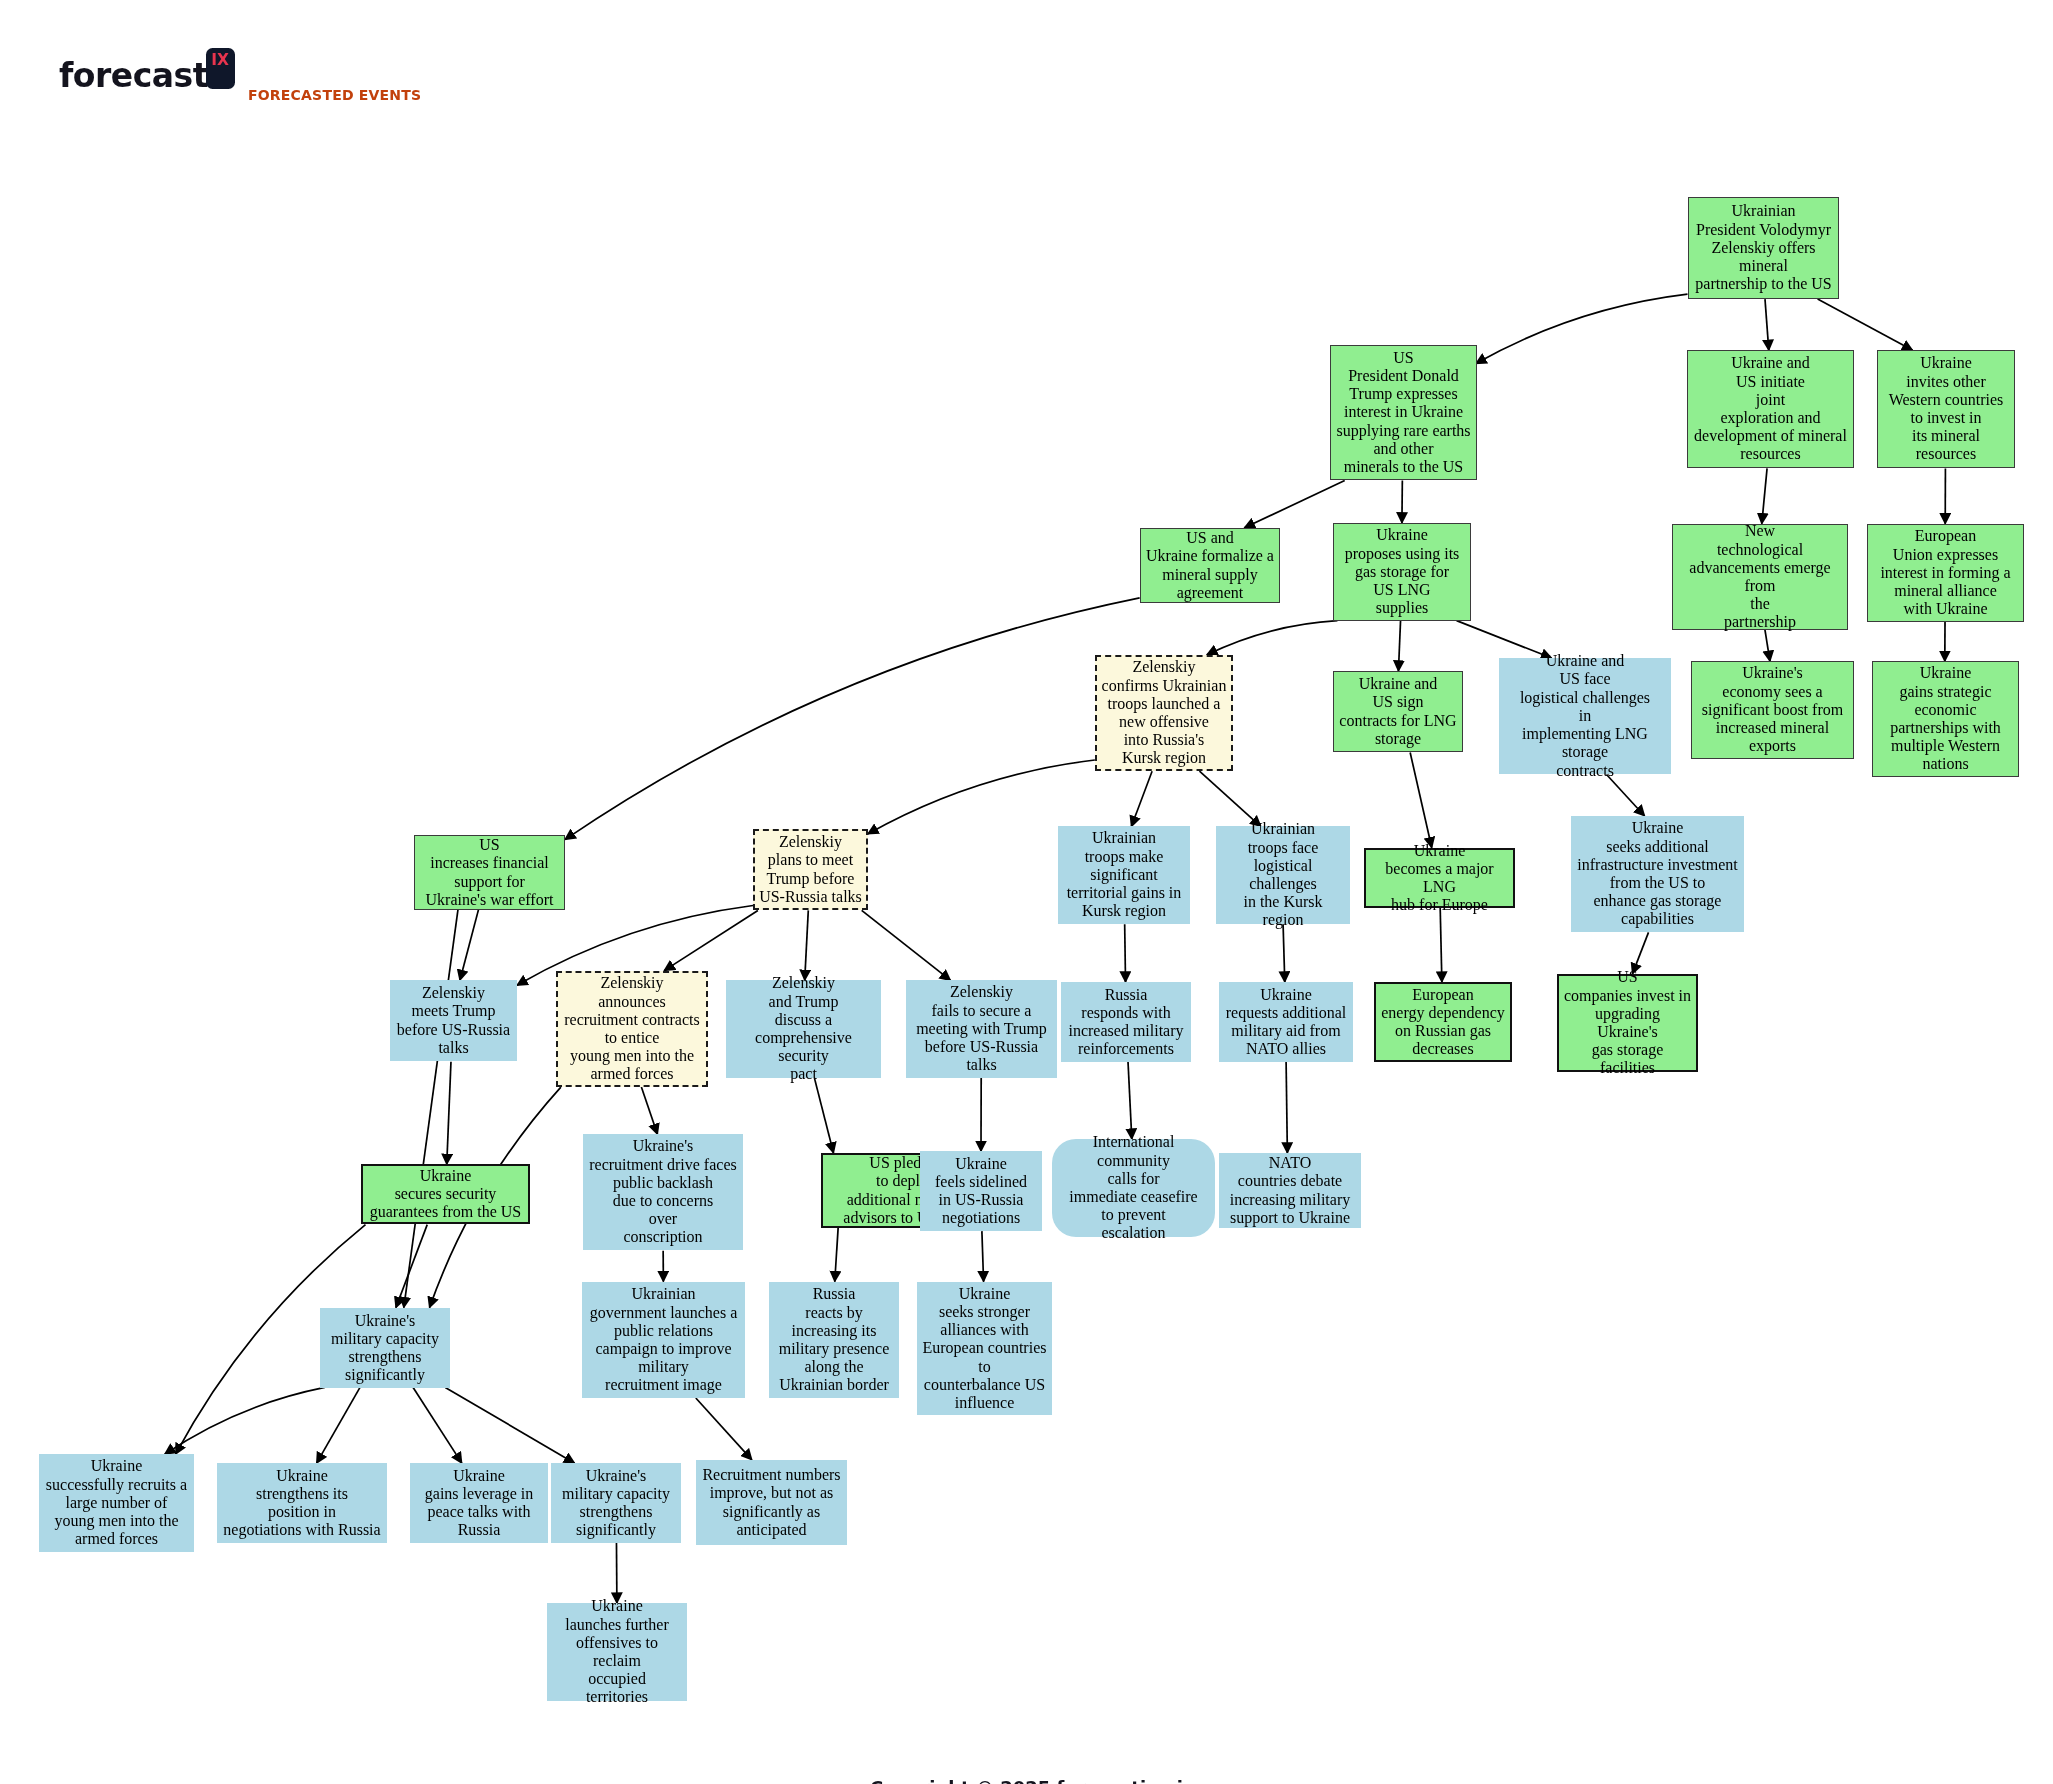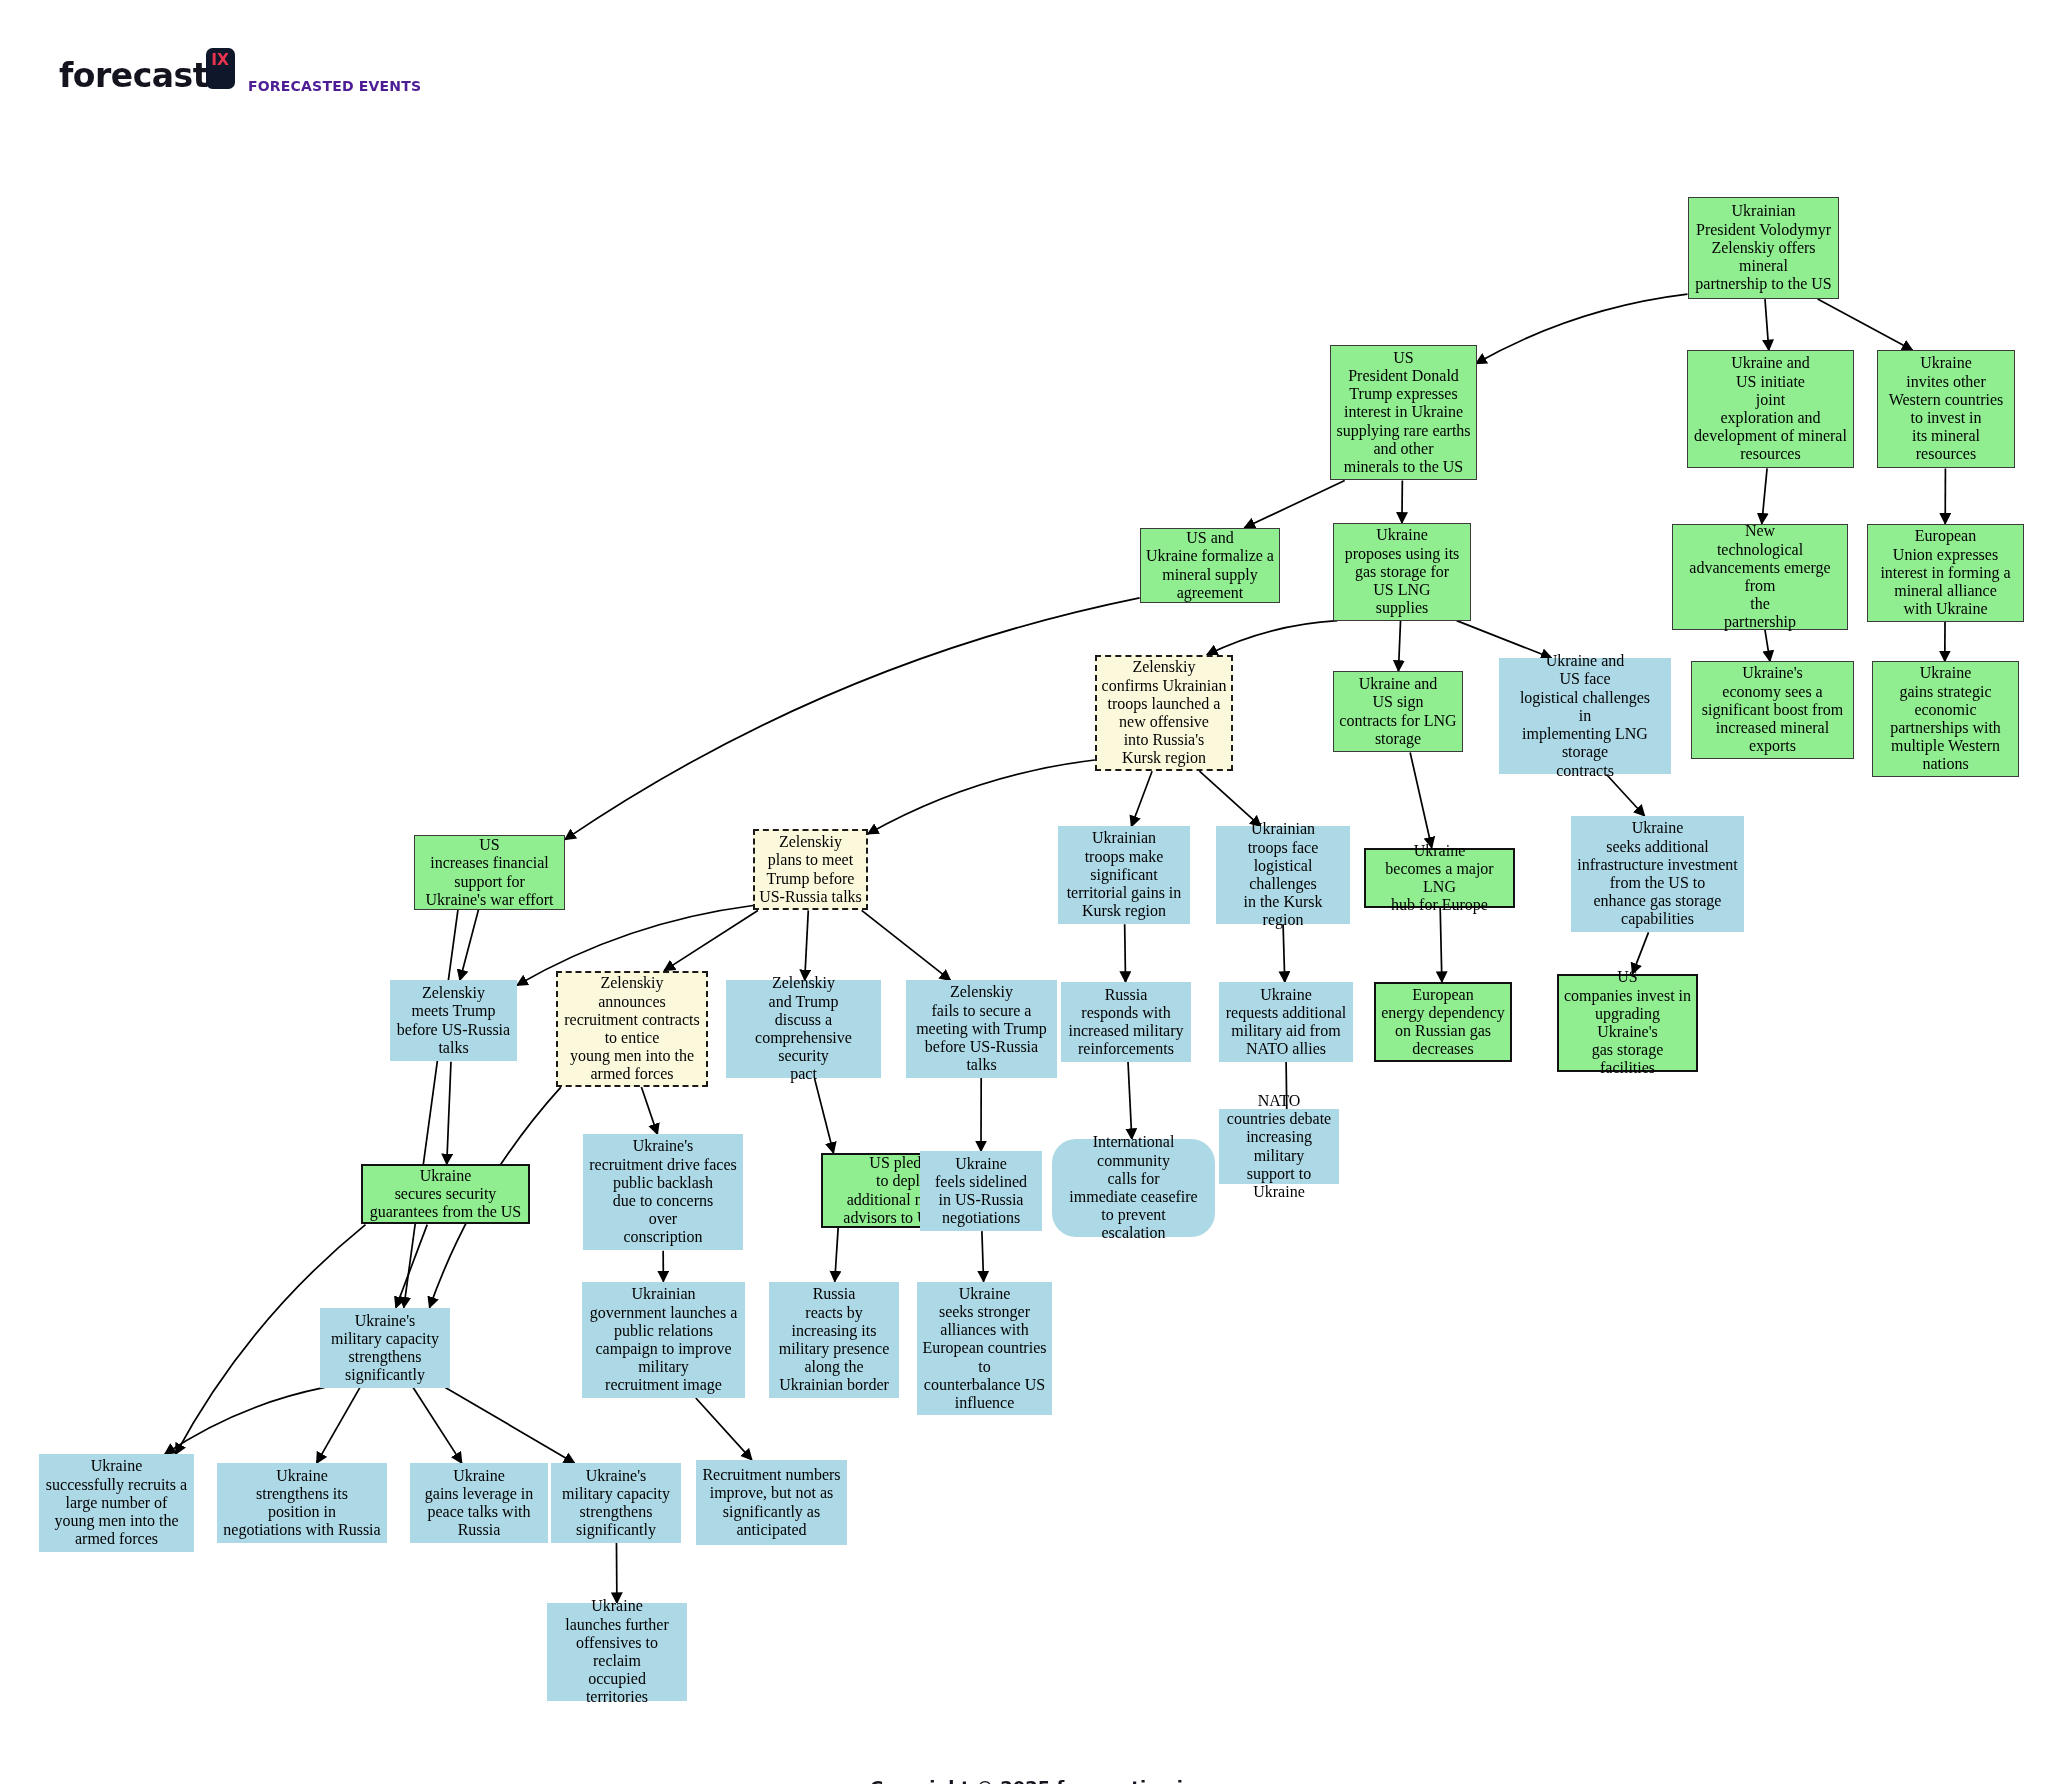--- a/index.html
+++ b/index.html
@@ -61,22 +61,22 @@
     font-size: 23.6px;
     color: #14141e;
     line-height: 1.15;
     white-space: nowrap;
   }
   #doc-subtitle {
     font-family: "DejaVu Sans", sans-serif;
     font-weight: 700;
     font-size: 14px;
     letter-spacing: 0.2px;
-    color: #4c1d95;
-    margin-top: 6px;
+    color: #c2410c;
+    margin-top: 15px;
   }
 
   
   #graph {
     position: absolute;
     left: 0; top: 0;
     width: 2053px;
     height: 1785px;
   }
   #edges {
@@ -351,21 +351,21 @@
 advisors to Ukraine</div>
       <div class="node blue" style="left: 920px; top: 1151px; width: 122px; height: 80px;">Ukraine
 feels sidelined
 in US-Russia
 negotiations</div>
       <div class="node blue" style="left: 1052px; top: 1139px; width: 163px; height: 98px; border-radius: 24px;">International community
 calls for
 immediate ceasefire
 to prevent
 escalation</div>
-      <div class="node blue" style="left: 1219px; top: 1109px; width: 120px; height: 75px;">NATO
+      <div class="node blue" style="left: 1219px; top: 1153px; width: 142px; height: 75px;">NATO
 countries debate
 increasing military
 support to Ukraine</div>
       <div class="node blue" style="left: 320px; top: 1308px; width: 130px; height: 80px;">Ukraine's
 military capacity
 strengthens
 significantly</div>
       <div class="node blue" style="left: 582px; top: 1282px; width: 163px; height: 116px;">Ukrainian
 government launches a
 public relations

